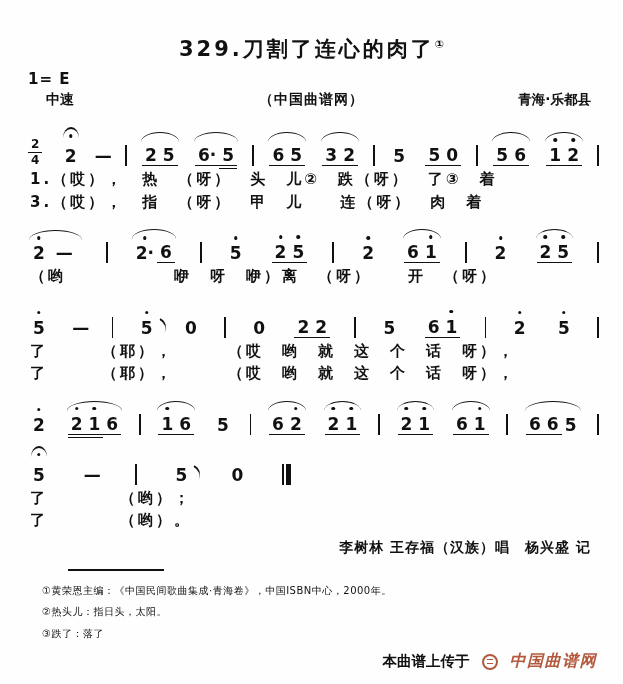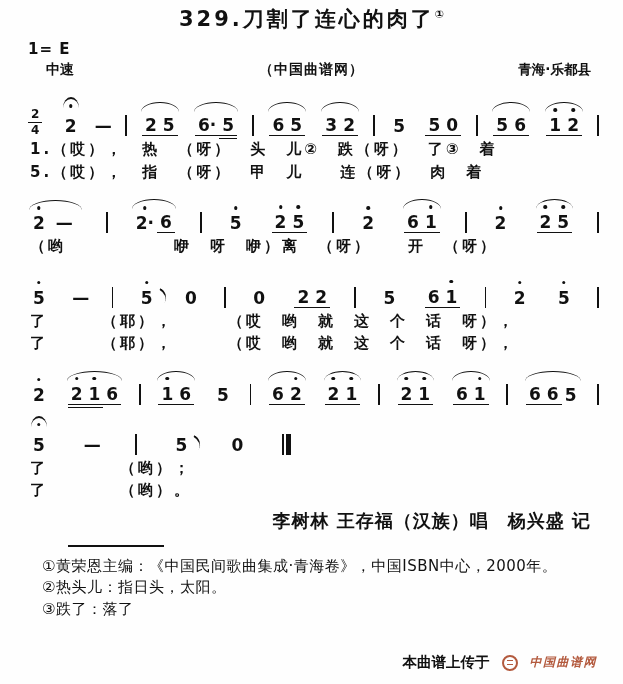--- a/index.html
+++ b/index.html
@@ -1,20 +1,20 @@
 <!DOCTYPE html>
 <html><head>
 <meta charset="utf-8">
 <style>
   * { margin:0; padding:0; box-sizing:border-box; }
   html,body { background:#e8e8e8; }
   body { font-family:"DejaVu Sans","Liberation Sans",sans-serif; color:#111; }
   .page {
     position:relative; width:623px; height:684px; margin:0 auto;
-    background:#fefefe; overflow:hidden; padding-top:2px;
+    background:#fefefe; overflow:hidden; padding-top:32px;
   }
   i { font-style:normal; display:block; }
 
   
   .title { text-align:center; font-size:21px; font-weight:bold; letter-spacing:3px; line-height:26px; }
   .title sup { font-size:11px; letter-spacing:0; }
   .keyline { margin:8px 0 0 28px; font-weight:bold; font-size:15px; letter-spacing:1px; }
   .hrow { position:relative; display:flex; align-items:baseline; margin-top:3px; height:22px; }
   .tempo { margin-left:46px; font-size:14px; font-weight:600;text-align:center; }
   .genre { position:absolute; left:0; right:0; text-align:center; font-size:14px; font-weight:600; letter-spacing:1px; }
@@ -53,32 +53,32 @@
   .ts .tsbot { padding-top:1.5px; }
   .endbar { display:inline-flex; gap:2.5px; height:21px; }
   .endbar i { height:100%; }
   .fbthin { width:1.7px; background:#111; }
   .fbthick { width:4.5px; background:#111; }
 
   .lyric { font-size:15px; letter-spacing:3px; white-space:pre; margin:1px 0 1px 30px;
            line-height:21.5px; font-weight:600; }
 
   
-  .attrib { text-align:right; margin:2px 32px 0 0; font-size:18px; font-weight:600; letter-spacing:1px; }
+  .attrib { text-align:right; margin:2px 32px 0 0; font-size:14px; font-weight:600; letter-spacing:1px; }
   .fnsep { width:96px; border-top:2.5px solid #111; margin:12px 0 9px 68px; }
-  .fn { margin-left:42px; font-size:15px; line-height:21.5px; font-weight:500; letter-spacing:0.5px; }
+  .fn { margin-left:42px; font-size:10px; line-height:21.5px; font-weight:500; letter-spacing:0.5px; }
   .uploader { position:absolute; right:26px; bottom:12px; display:flex; align-items:center; gap:12px;
               font-size:14.5px; font-weight:bold; }
   .logo-circle { width:16px; height:16px; border-radius:50%; border:2.5px solid #b35a3e;
                  position:relative; flex:0 0 auto; }
   .logo-circle::before, .logo-circle::after { content:""; position:absolute; left:3px; right:3px;
                  border-top:1.5px solid #b35a3e; }
   .logo-circle::before { top:3.5px; }
   .logo-circle::after { top:7px; }
-  .site { font-size:12px; font-weight:bold; font-style:italic; letter-spacing:1.5px; color:#b35a3e; }
+  .site { font-size:16px; font-weight:bold; font-style:italic; letter-spacing:1.5px; color:#b35a3e; }
 </style>
 </head>
 <body>
 
 <div class="page">
 
   <div class="title"><span>329.刀割了连心的肉了</span><sup>①</sup></div>
 
   <div class="keyline">1= E</div>
 
@@ -130,21 +130,21 @@
             <span class="note ul1">5</span>
             <span class="note ul1">6</span>
           </span>
           <span class="grp slur">
             <span class="note hd ul1">1</span>
             <span class="note hd ul1">2</span>
           </span>
           <span class="bar"></span>
         </div>
         <div class="lyric">1.（哎），　热　（呀）　头　儿②　跌（呀）　了③　着</div>
-        <div class="lyric">5.（哎），　指　（呀）　甲　儿　　连（呀）　肉　着</div>
+        <div class="lyric">3.（哎），　指　（呀）　甲　儿　　连（呀）　肉　着</div>
       </div>
       <div class="system">
         <div class="notes">
           <span class="grp slur">
             <span class="note hd">2</span>
             <span class="note dashn">—</span>
           </span>
           <span class="bar"></span>
           <span class="grp slur">
             <span class="note hd">2·</span>

